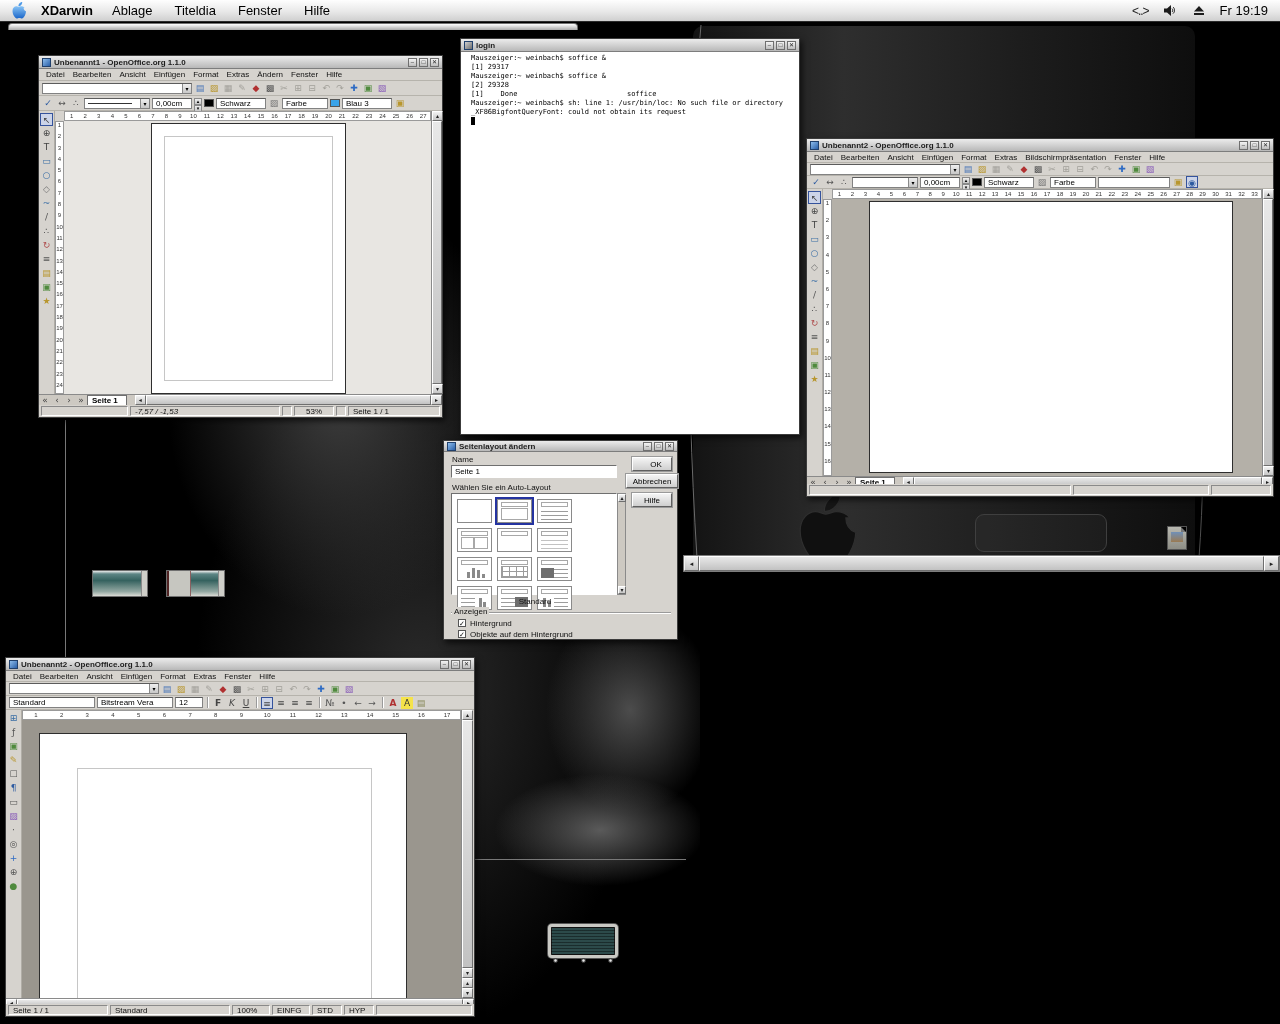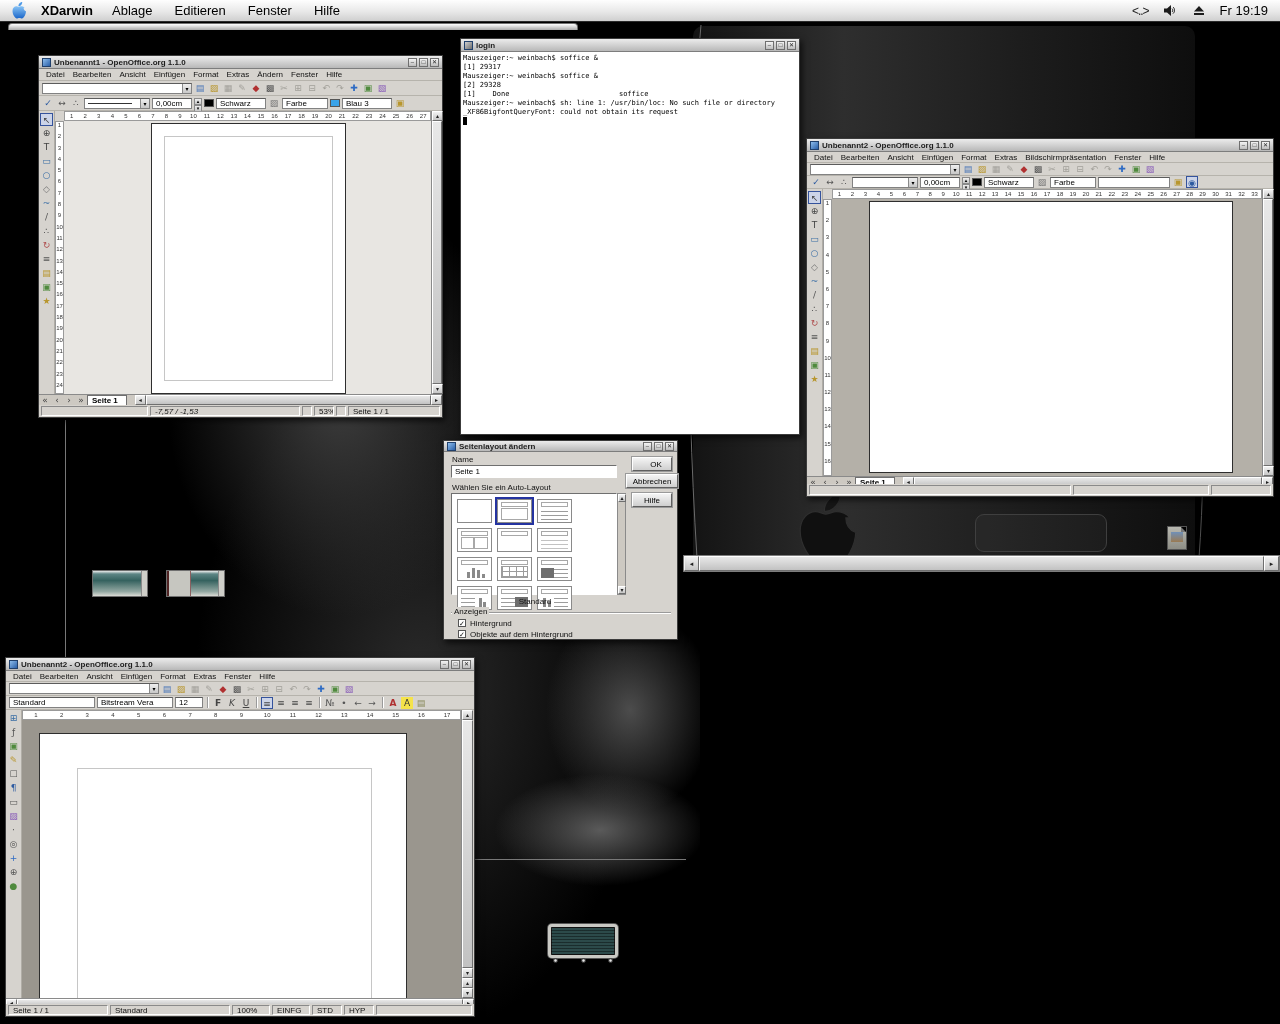--- a/index.html
+++ b/index.html
@@ -59,21 +59,21 @@
   .pmargin{position:absolute;border:1px solid #c6c6c6;}
   .vscroll{position:absolute;width:11px;background:#cdc9c2;border-left:1px solid #8a8a8a;display:flex;flex-direction:column;}
   .hscroll{display:flex;align-items:stretch;background:#cdc9c2;}
   .sbtn{width:11px;height:10px;background:linear-gradient(#f2f2f2,#c6c6c6);border:1px solid;border-color:#fff #6f6f6f #6f6f6f #fff;font-size:6px;line-height:9px;text-align:center;color:#222;flex:none;}
   .sthumb{background:linear-gradient(#e8e8e8,#c2c2c2);border:1px solid;border-color:#fff #6f6f6f #6f6f6f #fff;}
   .tabrow{position:absolute;left:0;right:0;display:flex;align-items:stretch;background:#cdc9c2;border-top:1px solid #8a8a8a;}
   .ptab{background:#fff;border:1px solid #6f6f6f;border-bottom:none;font-size:8px;font-weight:bold;padding:0 8px 0 4px;line-height:10px;white-space:nowrap;}
   .statusbar{position:absolute;left:0;right:0;bottom:0;display:flex;gap:2px;padding:1px 2px;font-size:8px;color:#111;background:#d6d3ce;}
   .scell{border:1px solid;border-color:#8a8a8a #fff #fff #8a8a8a;height:10px;line-height:9px;padding:0 4px;white-space:nowrap;overflow:hidden;}
   
-  #termwin .tcontent{position:absolute;left:0;right:0;top:13px;bottom:0;background:#fff;padding:2px 2px;
+  #termwin .tcontent{position:absolute;left:0;right:0;top:13px;bottom:0;background:#fff;padding:2px 10px;
     font-family:"DejaVu Sans Mono",monospace;font-size:7px;line-height:9px;color:#000;}
   #termwin .tline{display:block;white-space:pre;}
   .cursorblock{display:inline-block;width:4px;height:8px;background:#000;}
   
   #layoutdlg .dtitle{height:11px;}
   .grouplabel{position:absolute;font-size:8px;color:#111;}
   .txtfield{position:absolute;background:#fff;border:1px solid;border-color:#6f6f6f #fff #fff #6f6f6f;font-size:8px;padding:1px 3px;line-height:10px;}
   .btn{position:absolute;background:linear-gradient(#f4f4f4,#cfcfcf);border:1px solid;border-color:#fff #5f5f5f #5f5f5f #fff;box-shadow:0 0 0 1px #9a9a9a;font-size:8px;text-align:center;line-height:13px;}
   .lgrid{position:absolute;background:#fff;border:1px solid;border-color:#6f6f6f #fff #fff #6f6f6f;display:flex;flex-wrap:wrap;gap:5px;padding:5px;align-content:flex-start;}
   .lt{width:35px;height:24px;background:#fff;border:1px solid #8a8a8a;position:relative;}
@@ -149,21 +149,21 @@
             <linearGradient id="ag" x1="0" y1="0" x2="0" y2="1">
               <stop offset="0" stop-color="#86c2f5"></stop>
               <stop offset="1" stop-color="#1b66c9"></stop>
             </linearGradient>
           </defs>
         <path d="M10.2 0c.1 1.1-.3 2.1-1 2.9-.7.8-1.8 1.4-2.8 1.3-.1-1 .4-2.1 1-2.8C8.1.6 9.3 0 10.2 0z" fill="#4d9ae8"></path>
         <path d="M12.6 5.8c-1.1-1.3-2.7-1.5-3.3-1.5-.9 0-2 .6-2.6.6-.6 0-1.5-.6-2.5-.6C2.6 4.3.5 5.8.5 9c0 3.5 2.7 7.5 4.3 7.5.7 0 1.6-.6 2.6-.6s1.8.6 2.6.6c1.7 0 3.9-3.9 4-7.2-1.4-.5-2.4-1.7-2.4-3.5z" fill="url(#ag)"></path>
       </svg>
     </span>
     <span class="mb-app">XDarwin</span>
-    <span class="mb-items"><span class="">Ablage</span><span class="">Editieren</span><span class="">Fenster</span><span class="">Hilfe</span></span>
+    <span class="mb-items"><span class="">Ablage</span><span class="">Titeldia</span><span class="">Fenster</span><span class="">Hilfe</span></span>
     <span class="right">
       <span class="glyphtxt">&lt;..&gt;</span>
       <svg width="15" height="13">
           <path d="M1 4.5h3l4-3.5v11L4 8.5H1z" fill="#1c1c1c"></path>
           <path d="M10 3c2 1.6 2 5 0 6.6M9 4.6c1 .8 1 2.6 0 3.4" stroke="#1c1c1c" fill="none"></path>
         </svg>
       <svg width="14" height="13">
           <path d="M2 7.5 7 2l5 5.5z" fill="#1c1c1c"></path>
           <rect x="2" y="9" width="10" height="2" fill="#1c1c1c"></rect>
         </svg>
@@ -356,21 +356,21 @@
       <span class="hscroll" style="flex:1;margin-left:8px;">
         <span class="sbtn">◂</span>
         <span class="sthumb" style="flex:1;"></span>
         <span class="sbtn">▸</span>
       </span>
     </div>
     <div class="statusbar">
       <span class="scell" style="flex:1;"></span>
       <span class="scell" style="width:150px;font-style:italic;">-7,57 / -1,53</span>
       <span class="scell" style="width:10px;"></span>
-      <span class="scell" style="width:20px;">53%</span>
+      <span class="scell" style="width:40px;text-align:center;">53%</span>
       <span class="scell" style="width:10px;"></span>
       <span class="scell" style="width:92px;">Seite 1 / 1</span>
     </div>
   </div>
 
   <div class="win" id="termwin" style="left:460px;top:38px;width:340px;height:397px;z-index:3;">
     <div class="tbar">
       <span class="appico" style="background:linear-gradient(135deg,#cfcfcf,#6e6e6e);"></span>
       <span class="ttxt">login</span>
       <span class="wbtns">

